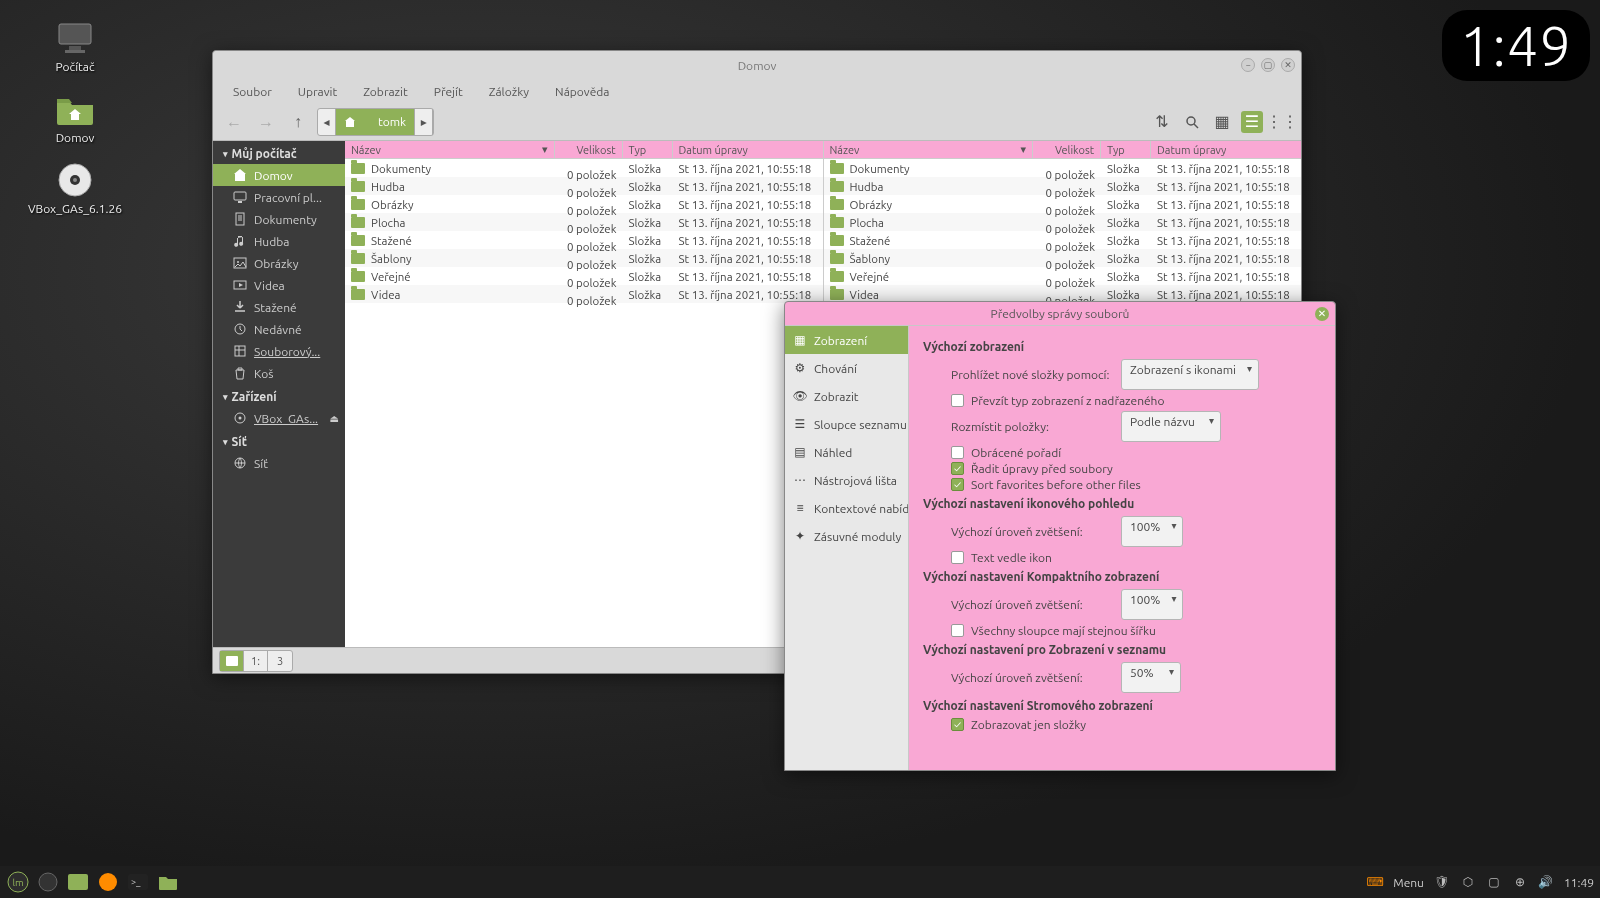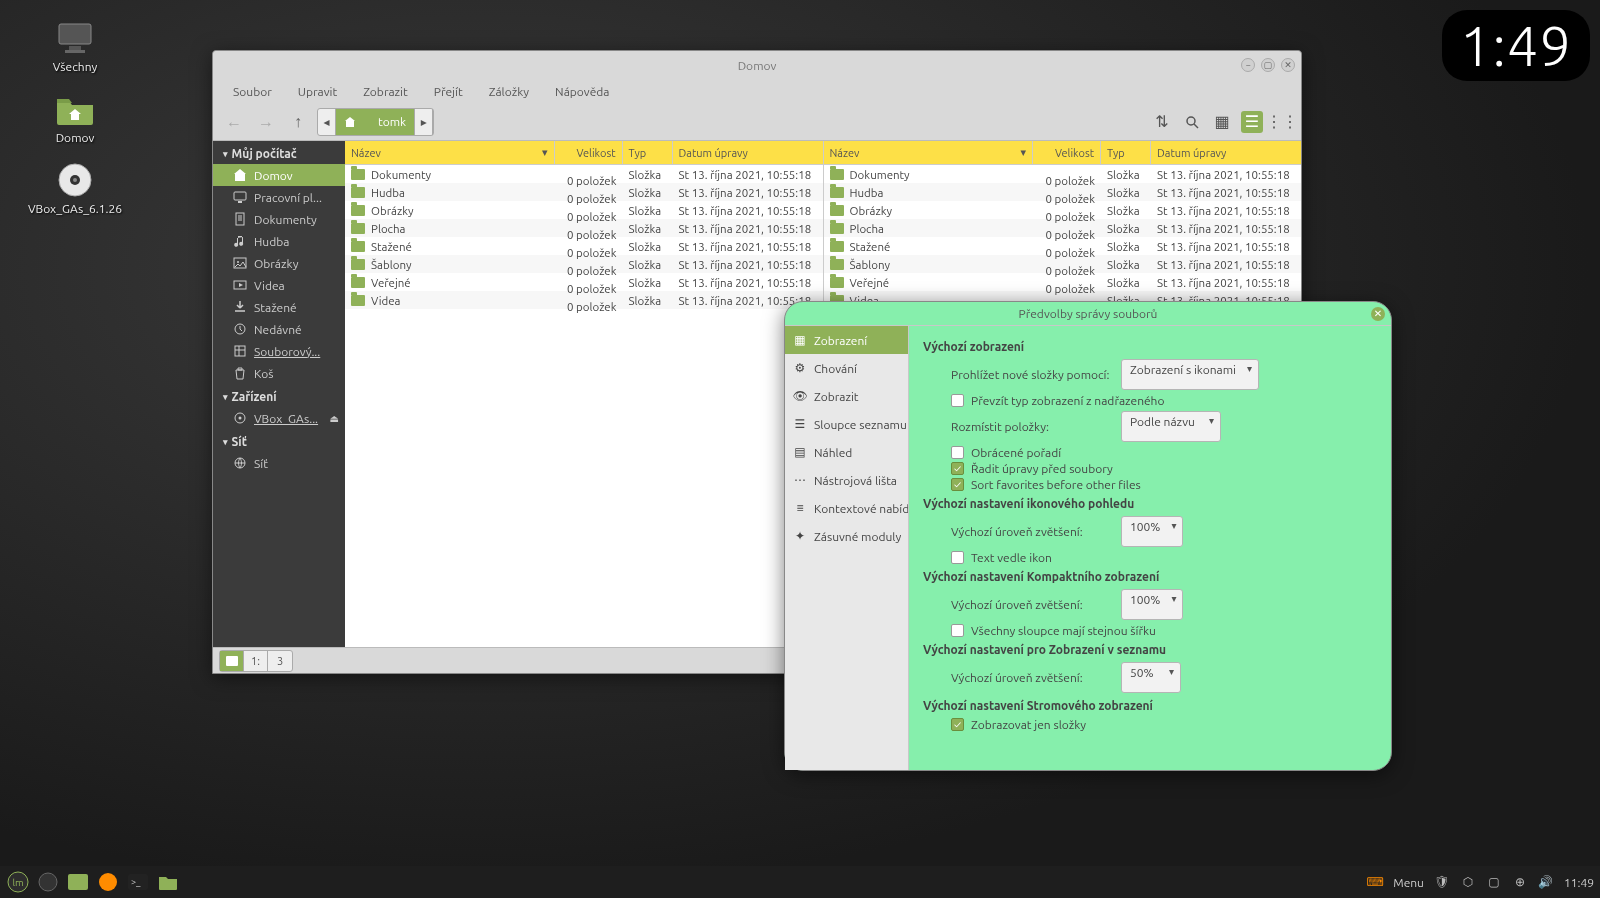--- a/index.html
+++ b/index.html
@@ -31,21 +31,21 @@
 .sidebar { width: 132px; background: #3b3b3b; color: #ccc; font-size: 12px; overflow-y: auto; padding-bottom: 6px; }
 .side-head { padding: 6px 6px 4px 10px; font-weight: bold; color: #ddd; font-size: 12px; display: flex; align-items: center; gap: 4px; }
 .side-head::before { content: "▾"; font-size: 9px; }
 .side-item { padding: 4px 6px 4px 20px; display: flex; align-items: center; gap: 7px; cursor: pointer; white-space: nowrap; overflow: hidden; text-overflow: ellipsis; position: relative; }
 .side-item.active { background: #8fb158; color: #fff; }
 .side-item .ico { width: 14px; height: 14px; display: inline-flex; align-items: center; justify-content: center; flex-shrink: 0; }
 .side-item .eject { position: absolute; right: 6px; font-size: 10px; }
 .panes { flex: 1; display: flex; background: #fff; font-size: 12px; min-height: 0; }
 .pane { flex: 1; display: flex; flex-direction: column; border-right: 1px solid #ccc; min-width: 0; }
 .pane:last-child { border-right: none; }
-.col-head { display: flex; background: #fde047; border-bottom: 1px solid #ccc; height: 24px; align-items: center; color: #555; text-align: center; }
+.col-head { display: flex; background: #f9a8d4; border-bottom: 1px solid #ccc; height: 18px; align-items: center; color: #555; text-align: center; }
 .col-head div { border-right: 1px solid #ccc; padding: 0 6px; height: 100%; display: flex; align-items: center; font-size: 11px; cursor: pointer; }
 .c-name { flex: 1; min-width: 0; justify-content: space-between; }
 .c-size { width: 68px; justify-content: flex-end; }
 .c-type { width: 50px; }
 .c-date { width: 150px; border-right: none !important; }
 .rows { flex: 1; overflow: auto; }
 .row { display: flex; height: 18px; align-items: center; color: #444; }
 .row:nth-child(even) { background: #f7f7f7; }
 .row div { padding: 0 6px; font-size: 11.5px; }
 .r-name { flex: 1; display: flex; align-items: center; gap: 6px; min-width: 0; }
@@ -53,21 +53,21 @@
 .r-type { width: 50px; }
 .r-date { width: 150px; white-space: nowrap; }
 .fld-ico { width: 14px; height: 11px; background: #8fb158; border-radius: 1px; position: relative; flex-shrink: 0; }
 .fld-ico::before { content: ""; position: absolute; top: -3px; left: 0; width: 6px; height: 3px; background: #8fb158; border-radius: 1px 1px 0 0; }
 .statusbar { height: 26px; border-top: 1px solid #bbb; display: flex; align-items: center; font-size: 12px; background: #d9d9d9; color: #555; }
 .statusbar .left-icons { display: flex; border: 1px solid #aaa; border-radius: 3px; margin-left: 6px; background: #eee; }
 .statusbar .left-icons div { width: 24px; height: 20px; display: flex; align-items: center; justify-content: center; border-right: 1px solid #aaa; cursor: pointer; font-size: 11px; }
 .statusbar .left-icons div:last-child { border-right: none; }
 .statusbar .left-icons div.on { background: #8fb158; color: #fff; }
 .statusbar .txt { margin-left: auto; margin-right: 12px; }
-.prefs-window { top: 301px; left: 784px; width: 608px; height: 470px; background: #86efac; border-radius: 19px; }
+.prefs-window { top: 301px; left: 784px; width: 552px; height: 470px; background: #f9a8d4; }
 .prefs-title { height: 24px; display: flex; align-items: center; justify-content: center; font-size: 12px; color: #555; position: relative; border-bottom: 1px solid #c8c8c8; }
 .prefs-close { position: absolute; right: 6px; width: 14px; height: 14px; border-radius: 50%; background: #8fb158; color: #fff; font-size: 10px; display: flex; align-items: center; justify-content: center; cursor: pointer; }
 .prefs-body { flex: 1; display: flex; min-height: 0; }
 .prefs-side { width: 124px; background: #e8e8e8; border-right: 1px solid #c8c8c8; font-size: 12px; }
 .prefs-tab { height: 28px; display: flex; align-items: center; gap: 7px; padding: 0 8px; cursor: pointer; color: #444; white-space: nowrap; overflow: hidden; }
 .prefs-tab.active { background: #8fb158; color: #fff; }
 .prefs-tab .ic { width: 14px; display: inline-flex; justify-content: center; flex-shrink: 0; }
 .prefs-main { flex: 1; padding: 8px 14px; font-size: 12px; overflow-y: auto; color: #444; }
 .sect-h { font-weight: bold; margin: 6px 0 6px 0; font-size: 12px; }
 .form-row { display: flex; align-items: center; margin: 4px 0 4px 28px; gap: 10px; }
@@ -92,21 +92,21 @@
 
 <div class="desktop-icons">
   <div class="desktop-icon">
     <div class="glyph">
         <svg width="40" height="32" viewBox="0 0 40 32">
           <rect x="4" y="2" width="32" height="20" rx="2" fill="#555" stroke="#888"></rect>
           <rect x="14" y="24" width="12" height="4" fill="#555"></rect>
           <rect x="10" y="28" width="20" height="3" fill="#666"></rect>
         </svg>
       </div>
-    <span>Všechny</span>
+    <span>Počítač</span>
   </div>
   <div class="desktop-icon">
     <div class="glyph">
         <svg width="40" height="32" viewBox="0 0 40 32">
           <path d="M2 8h12l3 4h21v18a2 2 0 0 1-2 2H4a2 2 0 0 1-2-2z" fill="#8fb158"></path>
           <path d="M2 6h12l3 4H2z" fill="#7a9c48"></path>
           <path d="M20 16l6 5h-2v6h-8v-6h-2z" fill="#fff"></path>
         </svg>
       </div>
     <span>Domov</span>

